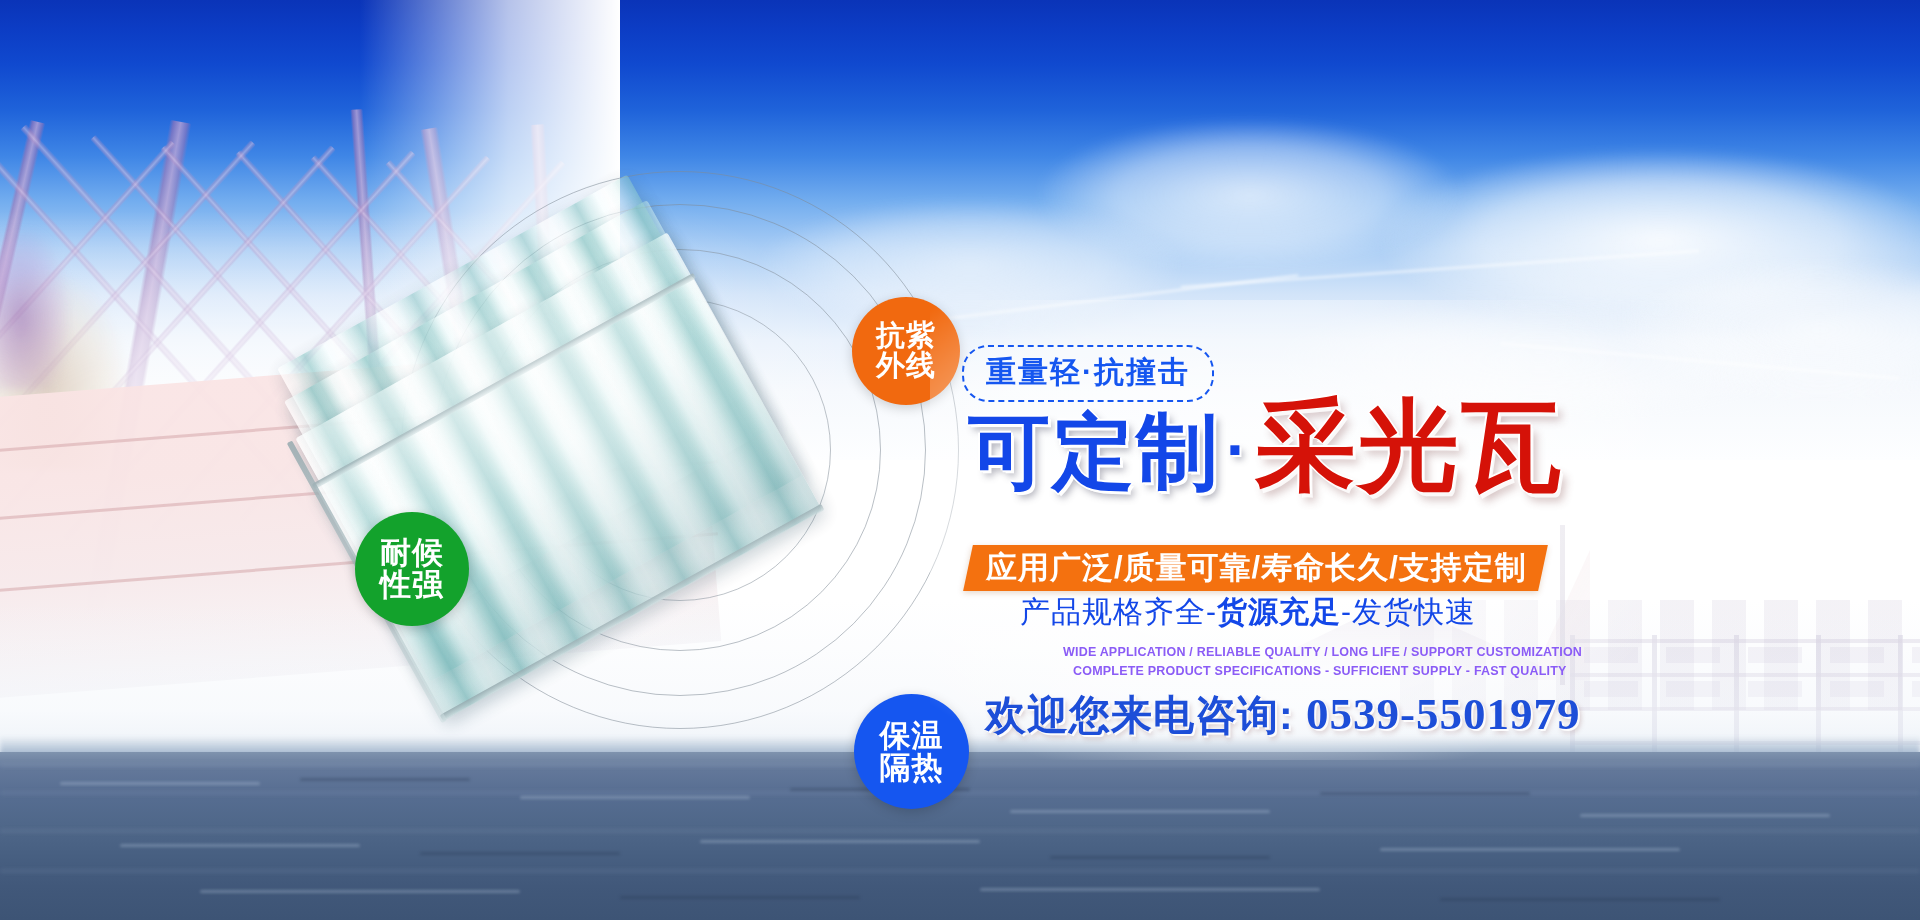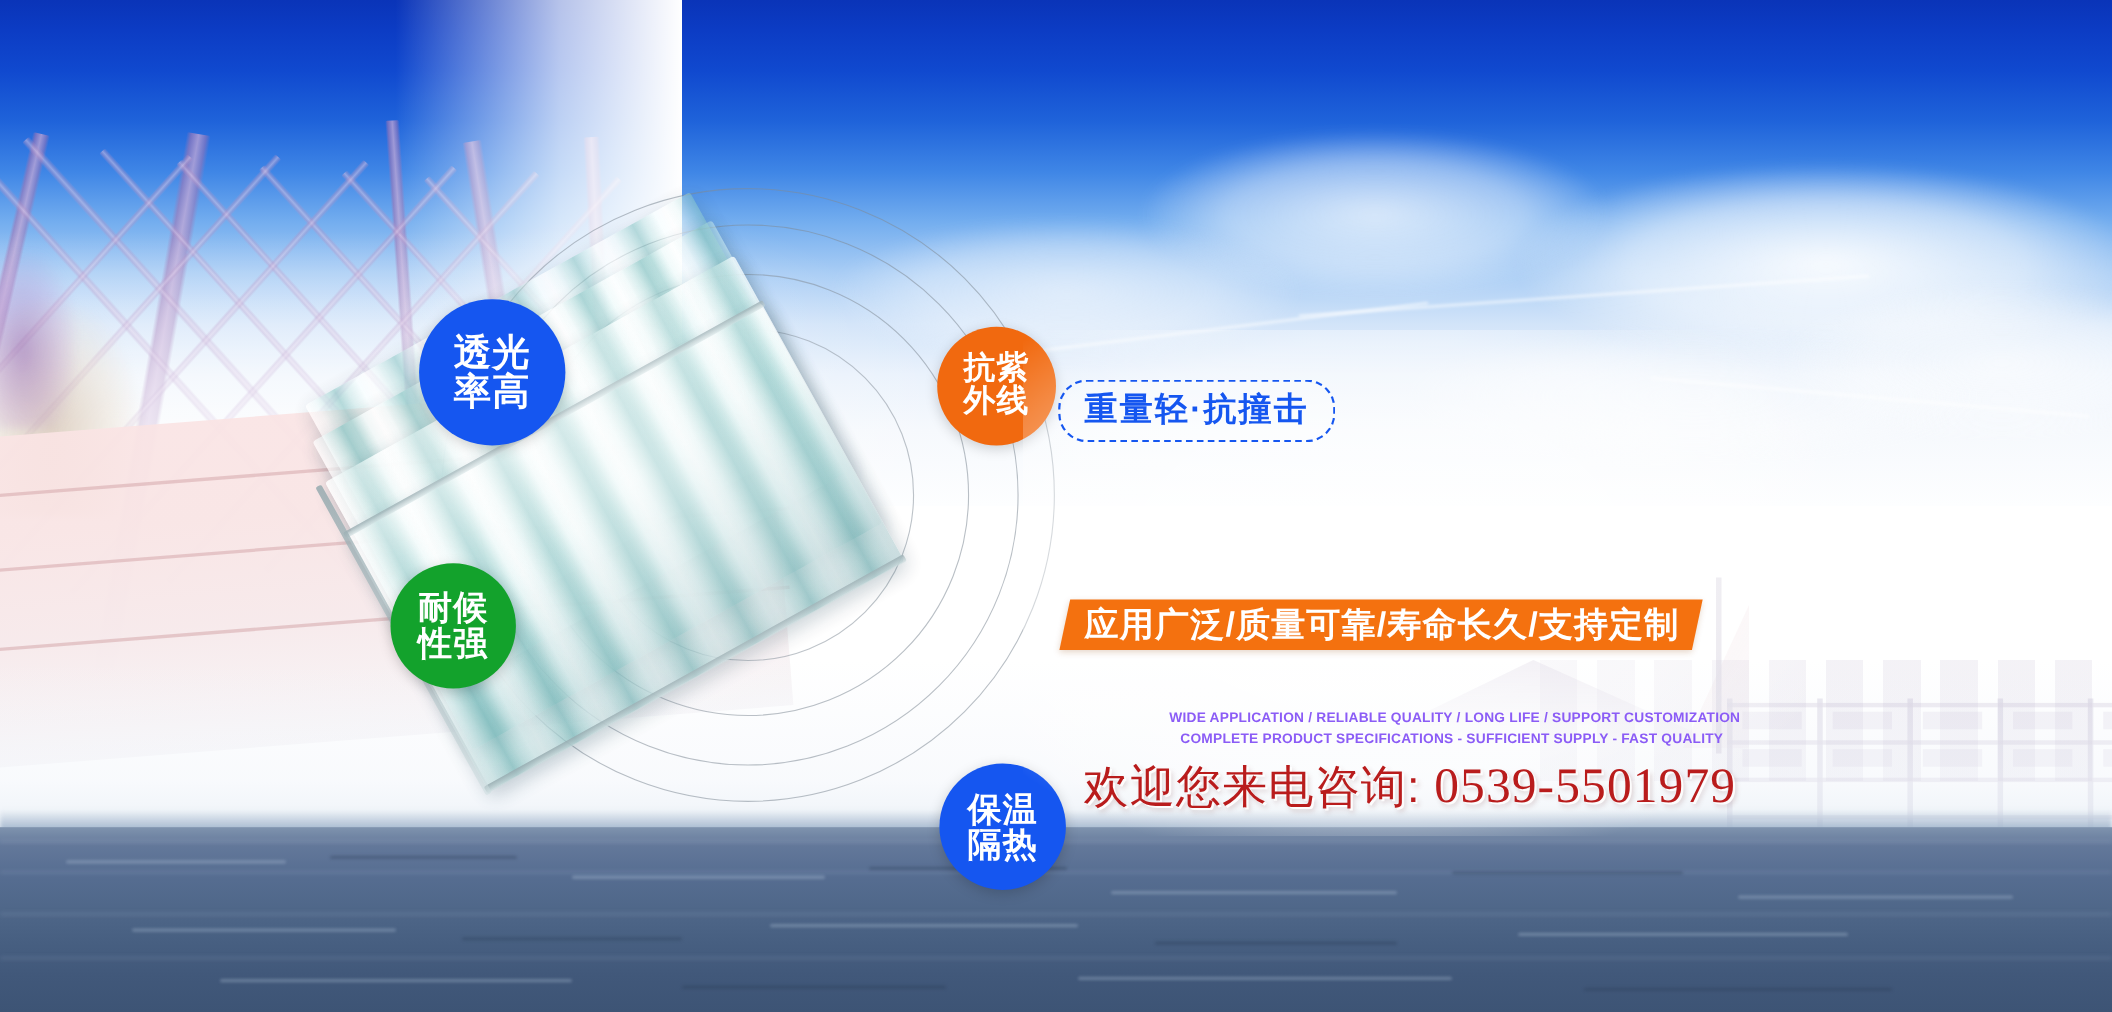--- a/index.html
+++ b/index.html
@@ -240,21 +240,21 @@
   .en1,.en2{
     position:absolute;white-space:nowrap;color:#8b5cf6;
     font-size:12.5px;font-weight:700;letter-spacing:.2px;
     font-family:"Liberation Sans","DejaVu Sans",sans-serif;
   }
   .en1{left:1063px;top:645px;}
   .en2{left:1073px;top:664px;}
 
   .phone{
     position:absolute;left:985px;top:688px;white-space:nowrap;
-    color:#b91c1c;font-size:41px;font-weight:400;letter-spacing:1px;
+    color:#1d4ed8;font-size:41px;font-weight:700;letter-spacing:1px;
     font-family:"Liberation Sans","DejaVu Sans",sans-serif;
     text-shadow:2px 2px 0 rgba(255,255,255,.9), 3px 4px 5px rgba(120,60,60,.25);
   }
   .phone .num{font-family:"Liberation Serif","DejaVu Serif",serif;font-size:45px;letter-spacing:1px;}
 
   .textwash{
     position:absolute;left:930px;top:300px;width:720px;height:460px;
     background:radial-gradient(ellipse at 45% 45%, rgba(255,255,255,.72) 0%, rgba(255,255,255,.42) 55%, rgba(255,255,255,0) 80%);
     pointer-events:none;
   }
@@ -378,45 +378,45 @@
     </div>
     <div class="panel sheet" style="left:-6px;top:128px;width:432px;height:268px;opacity:.97;">
       <div class="sheet-shade"></div>
     </div>
     <div class="edge" style="left:-8px;top:126px;width:436px;height:6px;"></div>
     <div class="edge" style="left:-8px;top:390px;width:436px;height:7px;"></div>
     <div class="edge" style="left:-10px;top:78px;width:6px;height:320px;"></div>
   </div>
   <div class="prod-glow"></div>
 
-  <div class="badge badge-blue" id="badge-transmittance">
-    <span>透光</span>
-    <span>率高</span>
-  </div>
   <div class="badge badge-green" id="badge-weather">
     <span>耐候</span>
     <span>性强</span>
   </div>
   <div class="badge badge-orange" id="badge-uv">
     <span>抗紫</span>
     <span>外线</span>
   </div>
   <div class="badge badge-blue" id="badge-insulation">
     <span>保温</span>
     <span>隔热</span>
   </div>
 
   <div class="textwash"></div>
 
   <div class="pill">重量轻·抗撞击</div>
 
+  <div class="headline">
+    <span class="hl-blue">可定制</span><span class="hl-dot">·</span><span class="hl-red">采光瓦</span>
+  </div>
 
   <div class="strip">
     <span class="strip-inner">应用广泛/质量可靠/寿命长久/支持定制</span>
   </div>
 
+  <div class="subline"><span>产品规格齐全-</span><b>货源充足</b><span>-发货快速</span></div>
 
   <div class="en1">WIDE APPLICATION / RELIABLE QUALITY / LONG LIFE / SUPPORT CUSTOMIZATION</div>
   <div class="en2">COMPLETE PRODUCT SPECIFICATIONS - SUFFICIENT SUPPLY - FAST QUALITY</div>
 
   <div class="phone"><span>欢迎您来电咨询:</span> <span class="num">0539-5501979</span></div>
 
 </div>
 
 </body></html>

